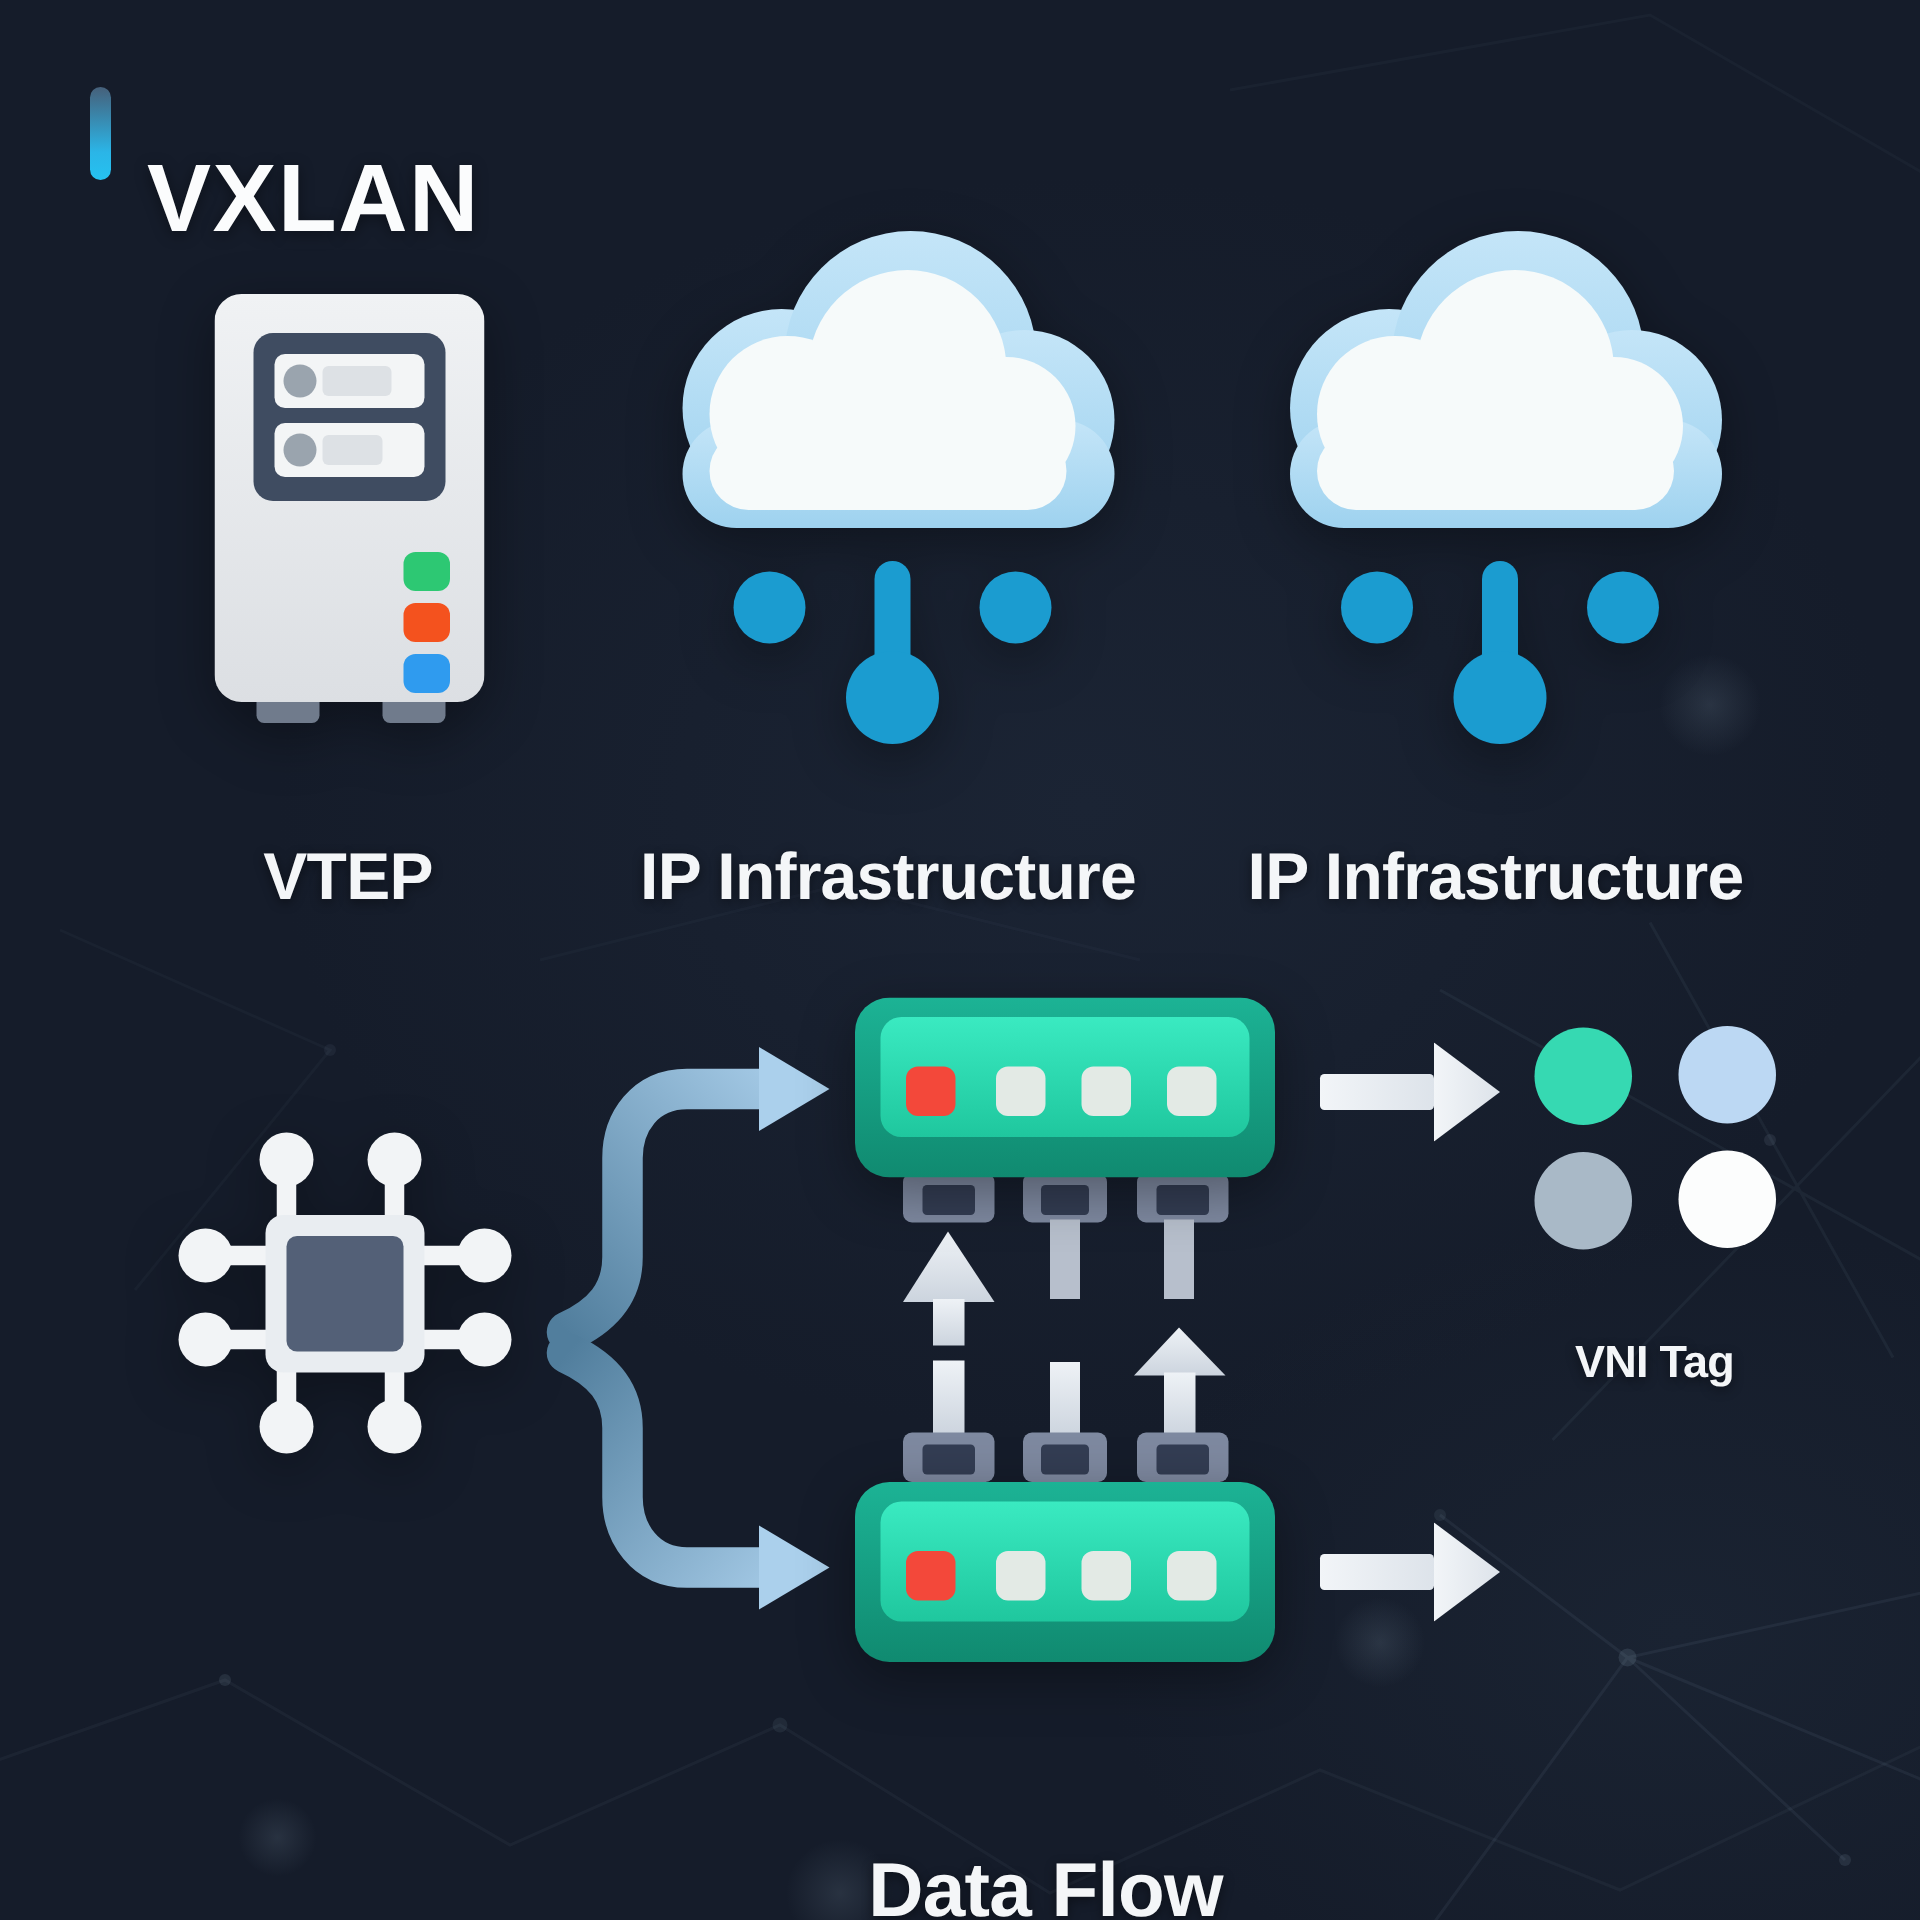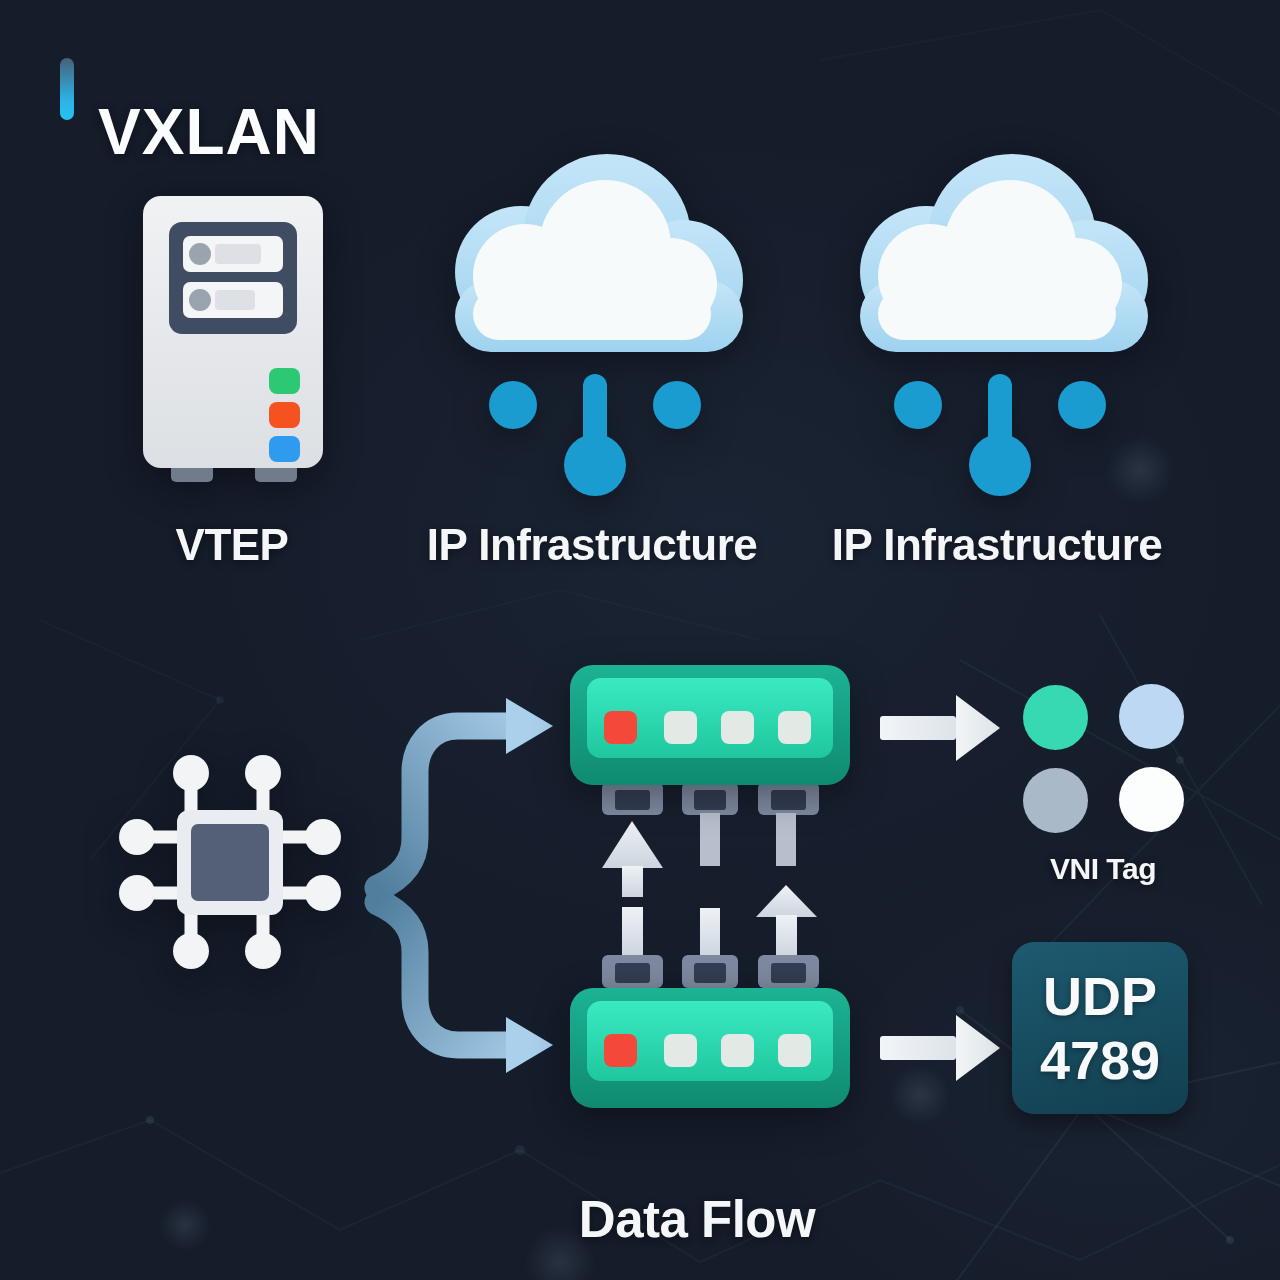--- a/index.html
+++ b/index.html
@@ -14,20 +14,21 @@
     padding-left:36px;
   }
   .bg-svg{position:absolute;left:0;top:0;width:1280px;height:1280px;pointer-events:none;}
   .abs{position:absolute;}
   .shadow{filter:drop-shadow(0 10px 18px rgba(0,0,0,.35));}
   .label{
     position:absolute;text-align:center;font-weight:700;font-size:44px;
     color:#f4f6f8;letter-spacing:-0.5px;
     text-shadow:0 2px 8px rgba(0,0,0,.45);
     white-space:nowrap;
+    margin-top:40px;
   }
   .title{
     position:absolute;left:98px;top:52px;font-weight:800;font-size:64px;
     letter-spacing:1px;color:#fbfcfd;text-shadow:0 2px 10px rgba(0,0,0,.4);
   }
   .accent-bar{
     position:absolute;left:60px;top:58px;width:14px;height:62px;border-radius:8px;
     background:linear-gradient(180deg,#46607a 0%,#2bb5e7 70%,#25c2f0 100%);
   }
   .vni-dot{position:absolute;border-radius:50%;width:65px;height:65px;}
@@ -282,18 +283,14 @@
     <span class="vni-dot" style="left:96px;top:83px;background:#fcfdfd;"></span>
   </div>
 
   <div class="label" style="left:1003px;top:852px;width:200px;font-size:30px;">VNI Tag</div>
 
   <svg class="abs" style="left:878px;top:1015px;" width="124" height="66" viewBox="0 0 124 66">
     <rect x="2" y="21" width="76" height="24" rx="3" fill="url(#hArr)"></rect>
     <polygon points="78,0 122,33 78,66" fill="url(#hArr)"></polygon>
   </svg>
 
-  <div class="udp-badge">
-    <span>UDP</span>
-    <span>4789</span>
-  </div>
 
 </div>
 
 </body></html>

